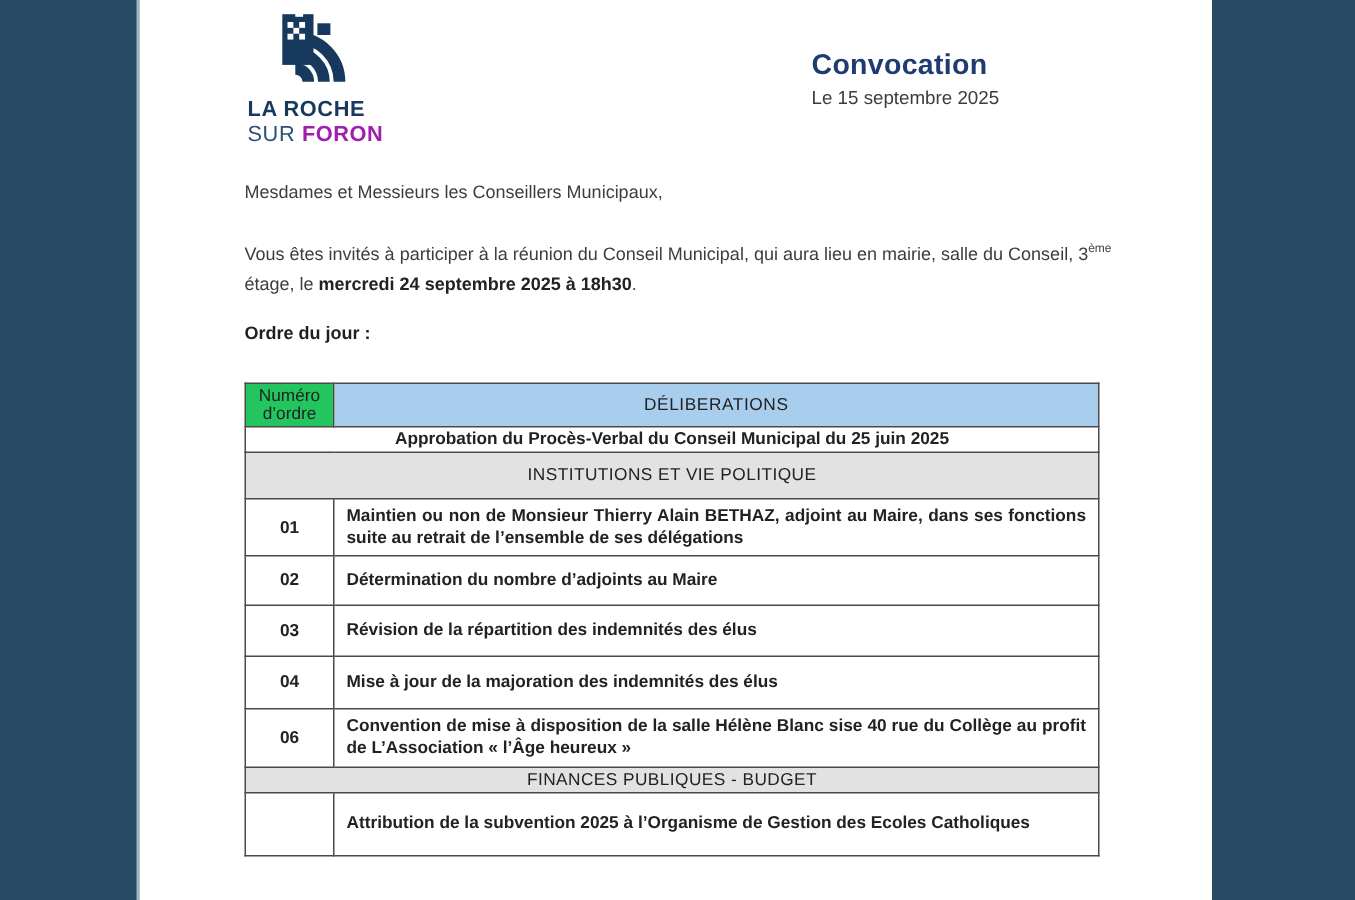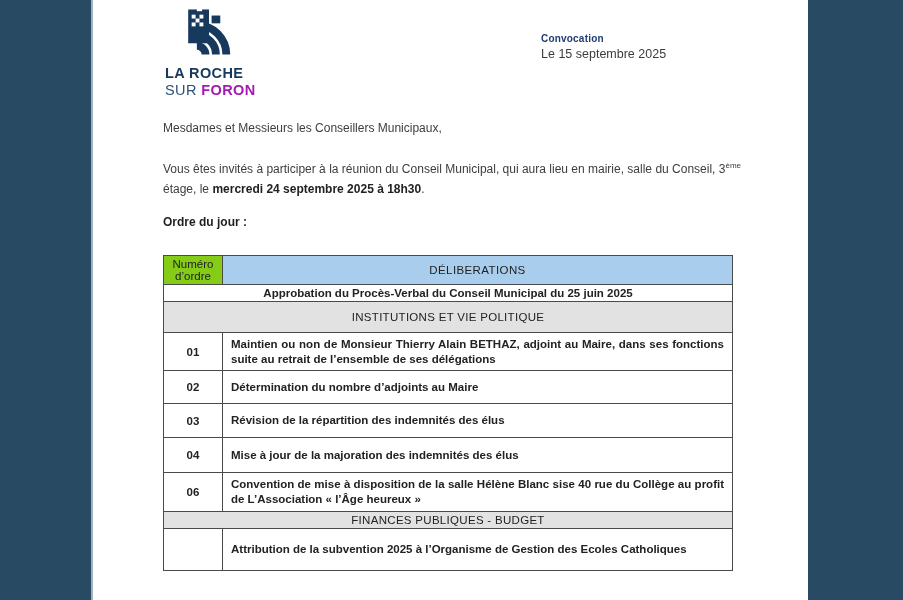--- a/index.html
+++ b/index.html
@@ -15,21 +15,21 @@
     background:#ffffff;overflow:hidden;
   }
   
   .logo{position:absolute;left:72px;top:2px;}
   .logo svg{display:block;margin-left:18px;}
   .logo-l1{font-size:14.5px;font-weight:800;letter-spacing:.4px;color:#17395e;margin-top:3px;}
   .logo-l2{font-size:14.5px;letter-spacing:.4px;color:#2c507a;margin-top:1px;}
   .logo-l2 b{font-weight:800;color:#a21caf;}
   
   .conv{position:absolute;left:448px;top:33px;}
-  .conv-title{font-size:10px;font-weight:800;color:#1e3c72;letter-spacing:.2px;}
+  .conv-title{font-size:19px;font-weight:800;color:#1e3c72;letter-spacing:.2px;}
   .conv-line{font-size:12.5px;color:#3c3c3c;line-height:20px;}
   .conv-line.first{margin-top:5px;}
   
   .salutation{position:absolute;left:70px;top:121px;font-size:12px;color:#3d3d3d;}
   .para{position:absolute;left:70px;top:159px;width:578px;font-size:12px;color:#3d3d3d;
         line-height:20px;text-align:justify;}
   .para b{color:#222;}
   .para sup{font-size:8px;line-height:0;}
   .ordre{position:absolute;left:70px;top:215px;font-size:12px;font-weight:800;color:#1f1f1f;}
   
@@ -40,21 +40,21 @@
   table.agenda col.c1{width:59px;}
   table.agenda td{
     border:1.5px solid #4a4a4a;
     font-size:11.5px;color:#222;
     padding:2px 8px;vertical-align:middle;
     overflow:hidden;
   }
   tr.h-hdr{height:29px;} tr.h30{height:16px;} tr.h31{height:31px;}
   tr.h33{height:33px;} tr.h34{height:34px;} tr.h35{height:35px;}
   tr.h38{height:38px;} tr.h39{height:39px;} tr.h42{height:42px;}
-  td.hdr1{background:#84cc16;text-align:center;font-size:10.5px;line-height:12px;
+  td.hdr1{background:#22c55e;text-align:center;font-size:10.5px;line-height:12px;
           font-weight:400;color:#2e2e2e;padding:2px 2px;}
   td.hdr2{background:#a9cdec;text-align:center;font-weight:400;letter-spacing:.4px;color:#2e2e2e;}
   td.fullbold{font-weight:800;text-align:center;}
   td.section{background:#e2e2e2;text-align:center;font-weight:400;letter-spacing:.3px;color:#333;}
   td.num{text-align:center;font-weight:800;font-size:11px;}
   td.item{font-weight:800;text-align:justify;line-height:15px;}
 </style>
 </head>
 <body>
 

